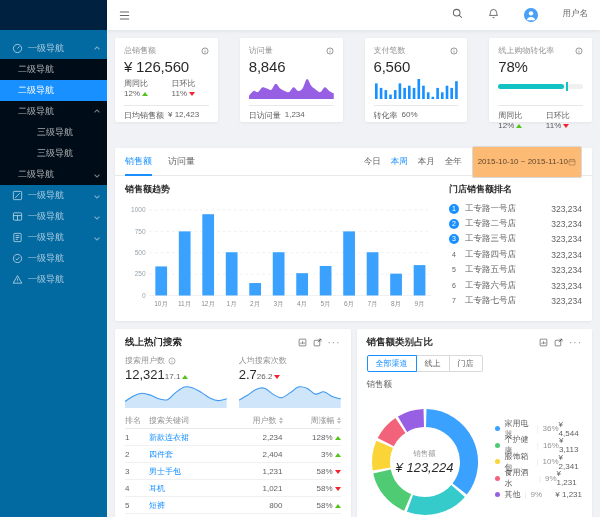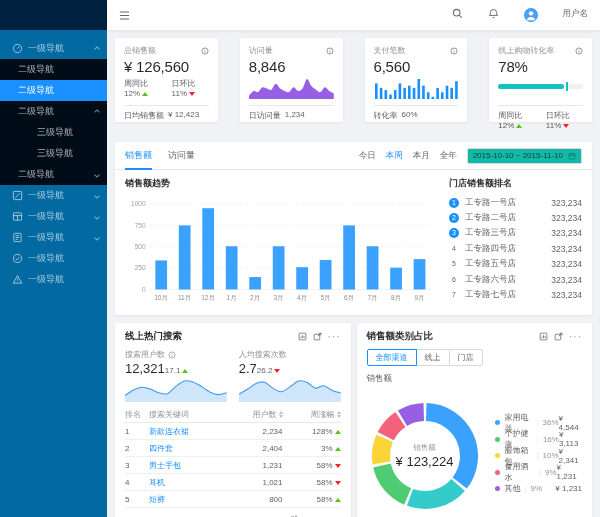--- a/index.html
+++ b/index.html
@@ -31,21 +31,21 @@
   .topbar-right { margin-left:auto; display:flex; align-items:flex-start; gap:25px; color:rgba(0,0,0,.65); }
   .avatar { width:14px; height:14px; border-radius:50%; background:#6ab8ff; display:inline-flex; overflow:hidden; }
   .avatar svg { width:14px; height:14px; }
   .username { font-size:8.5px; }
   .icon-btn { display:inline-flex; cursor:pointer; color:rgba(0,0,0,.6); }
 
   .content { flex:1; padding:8px 8px 0 8px; overflow:hidden; }
   .card { background:#fff; border-radius:2px; box-shadow:0 1px 3px rgba(0,0,0,.06); }
 
   
-  .stat-row { display:grid; grid-template-columns:repeat(4,1fr); gap:22px; margin-bottom:20px; }
+  .stat-row { display:grid; grid-template-columns:repeat(4,1fr); gap:22px; margin-bottom:26px; }
   .stat-card { height:84px; padding:7px 9px 0 9px; display:flex; flex-direction:column; }
   .stat-head { display:flex; justify-content:space-between; align-items:center; font-size:8px; color:rgba(0,0,0,.45); }
   .stat-head svg { width:8px; height:8px; }
   .stat-value { font-size:15px; color:rgba(0,0,0,.85); margin:2px 0 2px; letter-spacing:-.2px; }
   .stat-chart { height:22px; position:relative; }
   .stat-chart svg { width:100%; height:100%; display:block; }
   .trends { display:flex; gap:10px; font-size:8px; align-items:center; height:22px; }
   .caret { display:inline-block; width:0; height:0; border-left:3px solid transparent; border-right:3px solid transparent; margin-left:2px; }
   .caret.up { border-bottom:4px solid #52c41a; }
   .caret.down { border-top:4px solid #f5222d; }
@@ -55,21 +55,21 @@
   .progress-target { position:absolute; top:-2px; width:1.5px; height:9px; background:#13c2c2; }
 
   
   .main-card { margin-bottom:8px; }
   .tabbar { display:flex; align-items:center; border-bottom:1px solid #e8e8e8; padding:0 10px; height:28px; }
   .tab { font-size:9px; height:28px; line-height:27px; margin-right:16px; cursor:pointer; color:rgba(0,0,0,.65); border-bottom:2px solid transparent; }
   .tab.active { color:#1890ff; border-bottom-color:#1890ff; }
   .ranges { margin-left:auto; display:flex; gap:10px; font-size:8.5px; }
   .range-link { cursor:pointer; color:rgba(0,0,0,.65); }
   .range-link.active { color:#1890ff; }
-  .datepicker { border:1px solid #d9d9d9; border-radius:2px; height:16px; display:flex; align-items:center; gap:5px; padding:0 5px; margin-left:10px; font-size:8px; color:rgba(0,0,0,.65); background:#14b8a6; cursor:pointer; }
+  .datepicker { border:1px solid #d9d9d9; border-radius:2px; height:32px; display:flex; align-items:center; padding:0 5px; margin-left:10px; font-size:8px; color:rgba(0,0,0,.65); background:#fdba74; cursor:pointer; }
   .datepicker svg { width:8px; height:8px; color:rgba(0,0,0,.35); }
   .main-body { display:flex; padding:7px 10px 8px; }
   .chart-col { flex:1; min-width:0; }
   .block-title { font-size:9px; font-weight:bold; color:rgba(0,0,0,.85); margin-bottom:3px; }
   #trend-chart { width:100%; height:114px; display:block; }
   .rank-col { width:147px; flex:0 0 147px; padding-left:14px; }
   .rank-list { margin-top:5px; }
   .rank-item { display:flex; align-items:center; height:15.4px; font-size:8.5px; color:rgba(0,0,0,.65); }
   .rank-badge { width:10px; height:10px; border-radius:50%; font-size:7px; line-height:10px; text-align:center; margin-right:6px; flex:0 0 10px; }
   .rank-badge.top { background:#1890ff; color:#fff; }
@@ -115,21 +115,21 @@
   .channel { border:1px solid #d9d9d9; background:#fff; font-size:8px; height:17px; line-height:15px; padding:0 8px; cursor:pointer; color:rgba(0,0,0,.65); margin-left:-1px; position:relative; }
   .channel:first-child { border-radius:2px 0 0 2px; margin-left:0; }
   .channel:last-child { border-radius:0 2px 2px 0; }
   .channel.active { border-color:#1890ff; color:#1890ff; z-index:1; }
   .cat-subtitle { font-size:8.5px; color:rgba(0,0,0,.65); margin:7px 0 2px; }
   .cat-body { display:flex; align-items:center; flex:1; }
   .donut-wrap { position:relative; width:112px; height:112px; flex:0 0 112px; margin-left:2px; }
   .donut-wrap svg { width:112px; height:112px; display:block; }
   .donut-center { position:absolute; inset:0; display:flex; flex-direction:column; align-items:center; justify-content:center; pointer-events:none; }
   .donut-center .dc-label { font-size:7.5px; color:rgba(0,0,0,.45); }
-  .donut-center .dc-value { font-size:13px; color:rgba(0,0,0,.85); margin-top:1px; }
+  .donut-center .dc-value { font-size:13px; color:rgba(0,0,0,.85); margin-top:1px;font-style:italic; }
   .legend { flex:1; margin-left:14px; }
   .legend-item { display:flex; align-items:center; font-size:8px; height:16.5px; cursor:pointer; }
   .legend-dot { width:5px; height:5px; border-radius:50%; margin-right:5px; flex:0 0 5px; }
   .legend-name { color:rgba(0,0,0,.65); }
   .legend-sep { color:#e8e8e8; margin:0 4px; }
   .legend-pct { color:rgba(0,0,0,.45); }
   .legend-val { margin-left:auto; color:rgba(0,0,0,.65); }
 </style>
 </head>
 <body>

